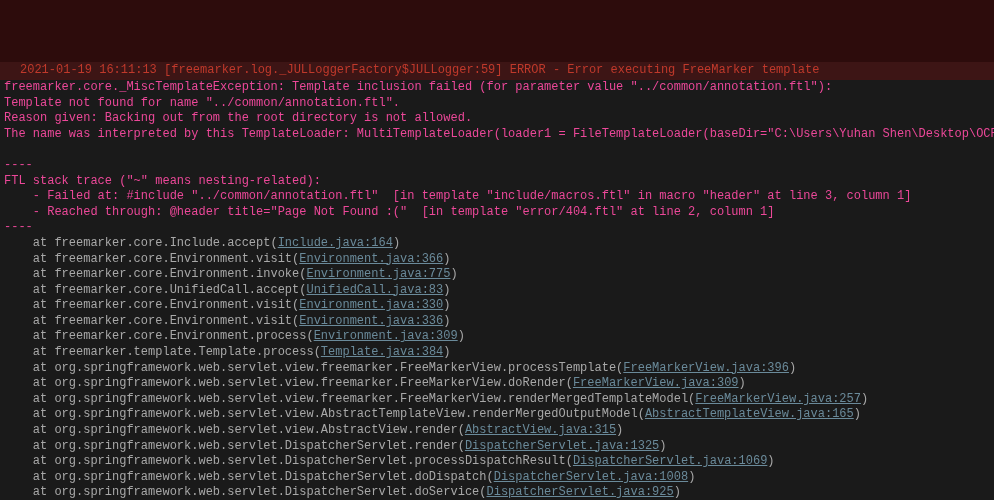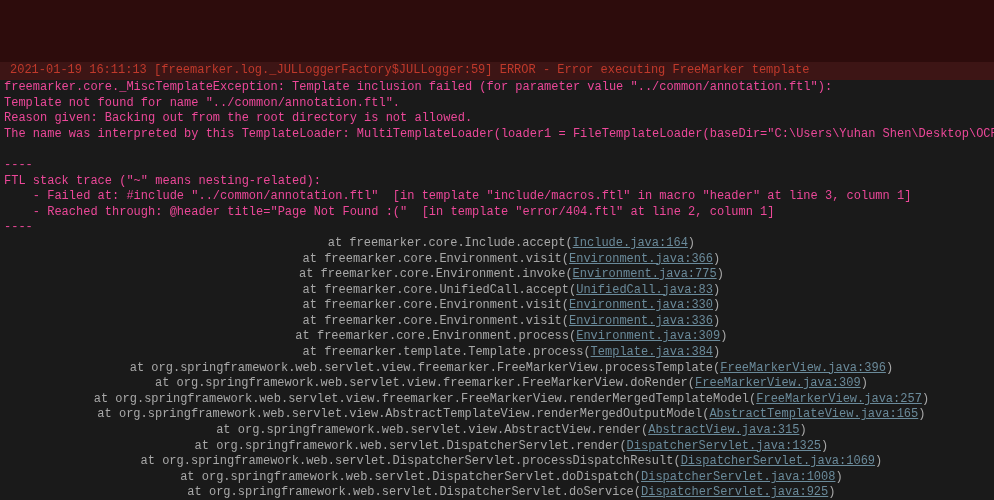--- a/index.html
+++ b/index.html
@@ -18,32 +18,31 @@
       height: 500px;
       overflow: hidden;
       white-space: pre;
     }
     .log-container {
       padding: 0;
     }
     .header-line {
       color: #c0392b;
       background-color: #3d1515;
-      padding: 1px 10px;
+      padding: 1px 20px;
     }
     .body-block {
       background-color: #1a1a1a;
       padding: 0 4px 4px 4px;
     }
     .err-text {
       color: #ec4899;
     }
     .stack-line {
       color: #a8a8a8;
-      text-align: center;
     }
     .link {
       color: #6a8a9a;
       text-decoration: underline;
       cursor: pointer;
     }
   </style>
 </head>
 <body>
 

